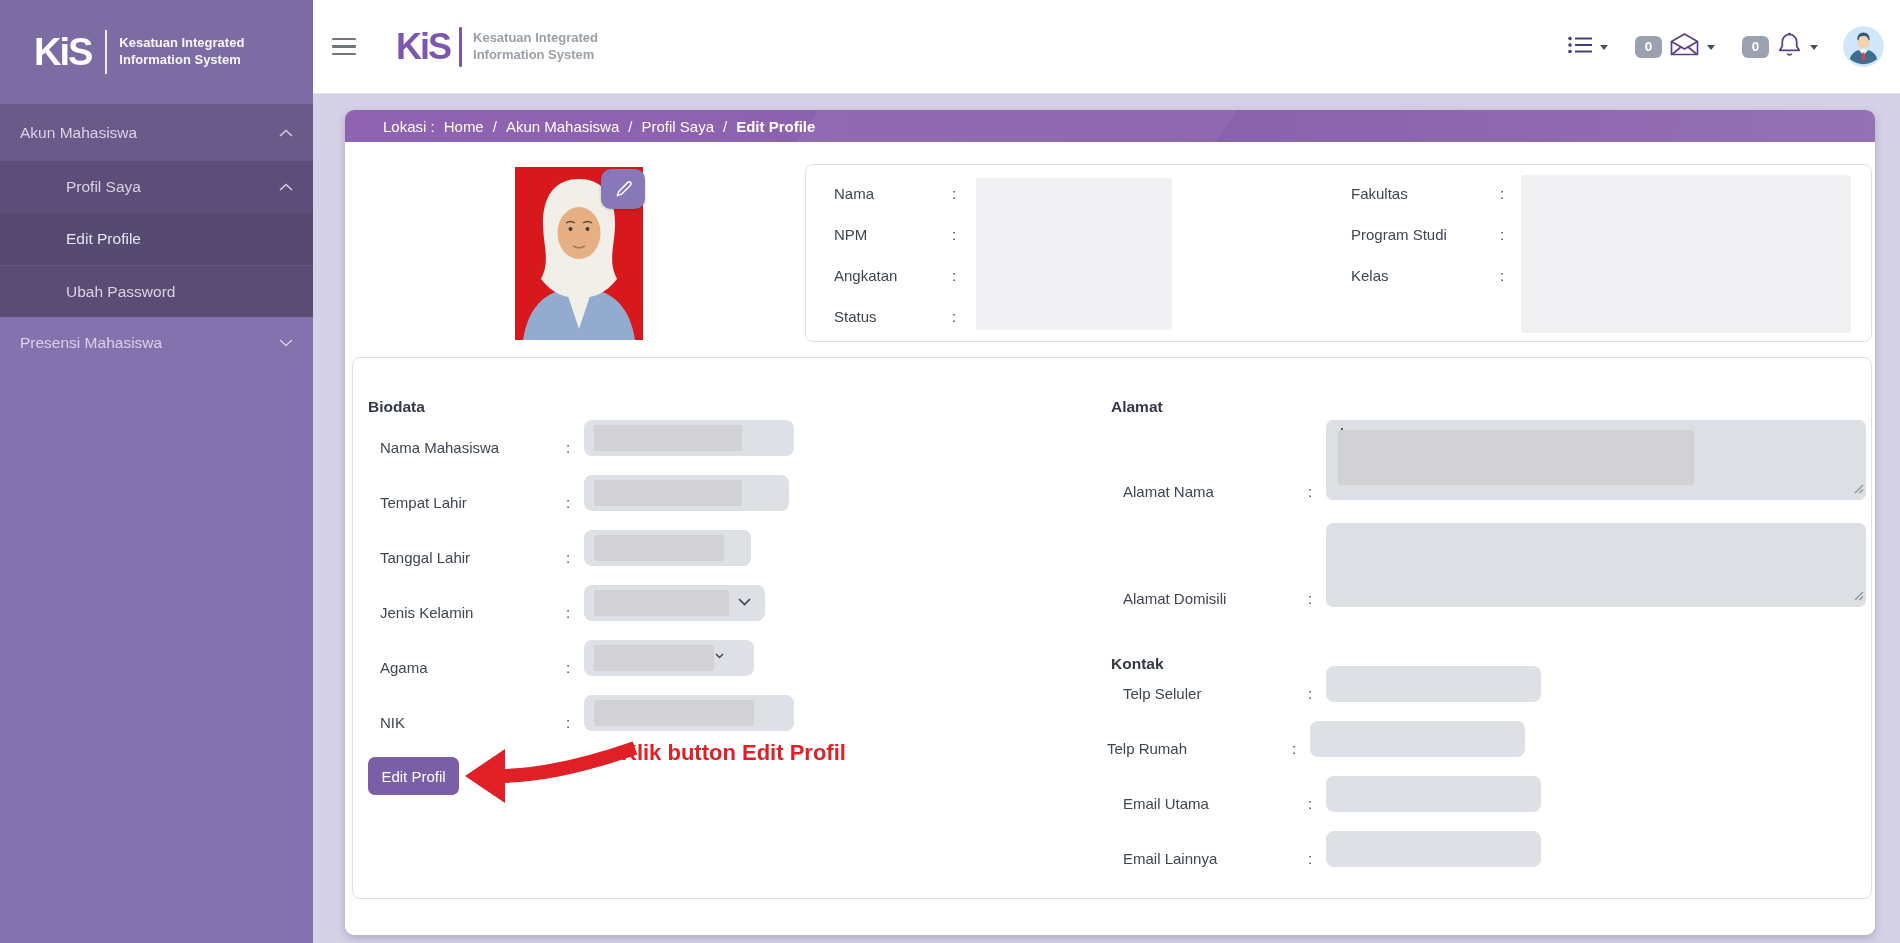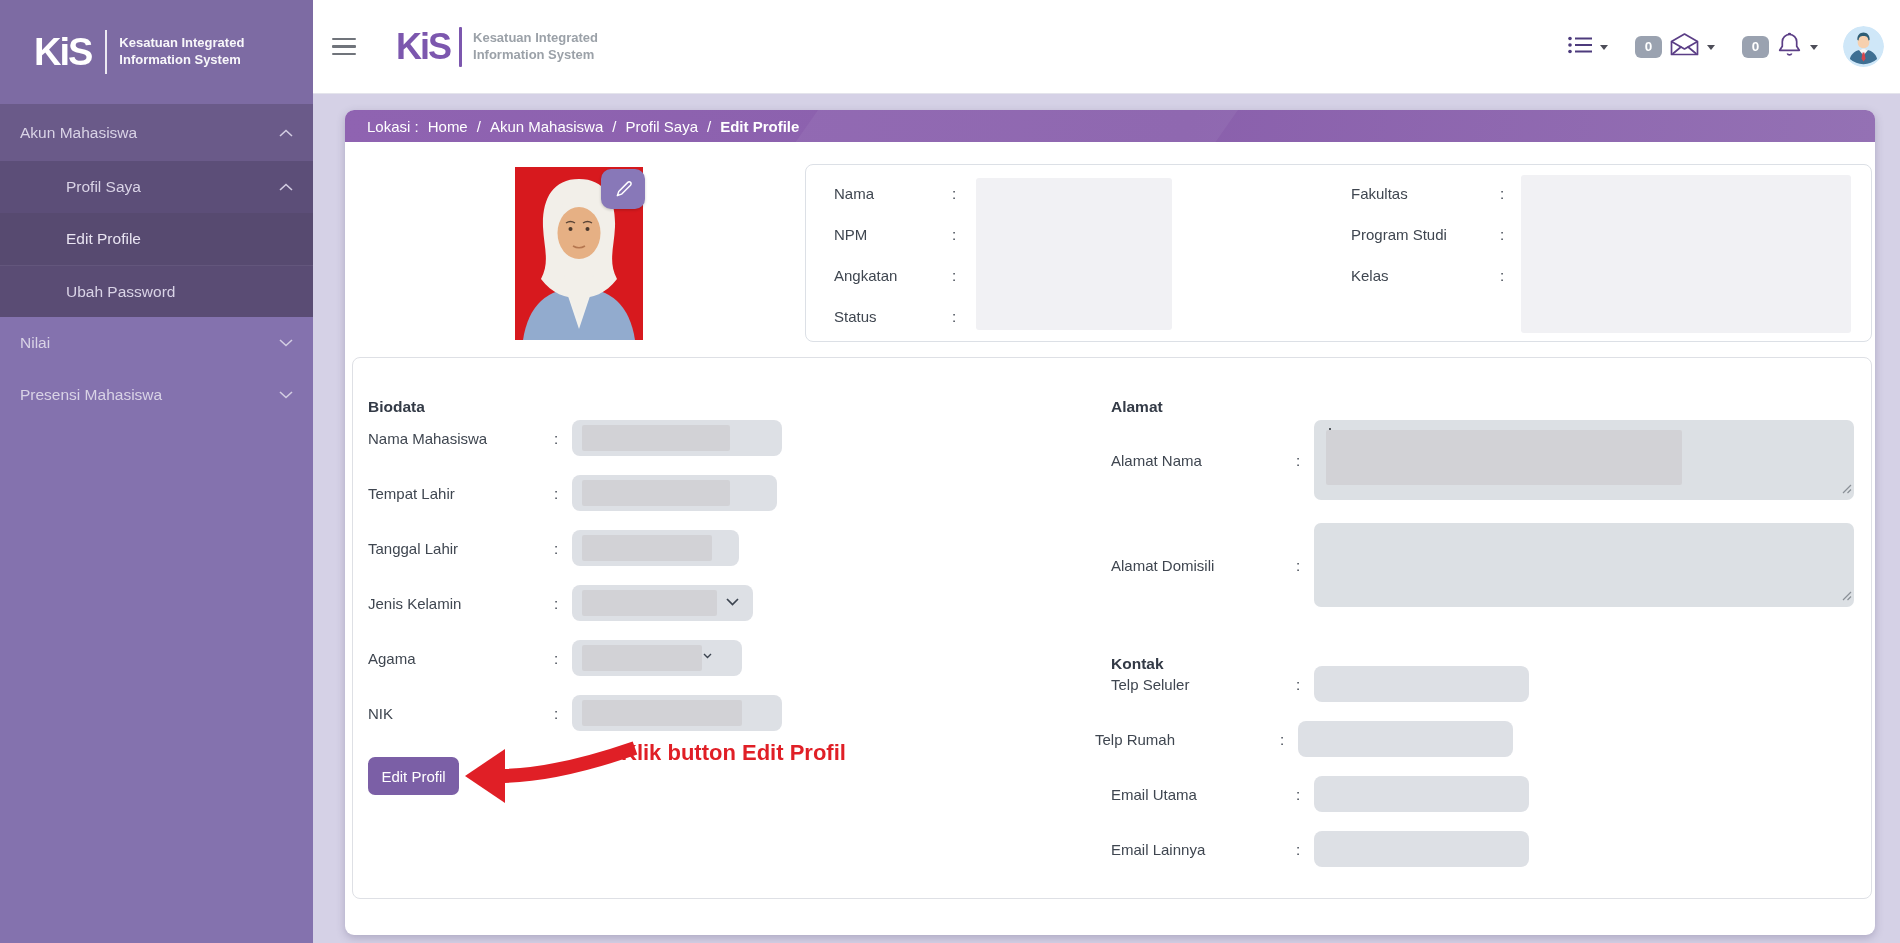--- a/index.html
+++ b/index.html
@@ -35,40 +35,40 @@
   .hicons { margin-left:auto; margin-right:16px; display:flex; align-items:center; gap:13px; }
   .igroup { display:flex; align-items:center; gap:7px; cursor:pointer; }
   .igroup.space { margin-left:14px; }
   .badge { min-width:27px; height:22px; background:#9aa2b0; border-radius:6px; color:#fff; font-size:13.5px; font-weight:700; display:flex; align-items:center; justify-content:center; padding:0 6px; }
   .caret { width:0; height:0; border-left:4.5px solid transparent; border-right:4.5px solid transparent; border-top:5.5px solid #4d4d58; margin-top:2px; }
   .avatar { width:41px; height:41px; border-radius:50%; overflow:hidden; margin-left:12px; cursor:pointer; }
 
   
   .main { position:absolute; left:313px; top:94px; width:1587px; height:849px; background:#d5d1e6; }
   .card { position:absolute; left:32px; top:16px; width:1530px; height:825px; background:#fff; border-radius:9px; box-shadow:0 3px 8px rgba(60,50,90,.25); }
-  .breadcrumb { height:32px; border-radius:9px 9px 0 0; background:linear-gradient(100deg,#8f63b1 0%,#8a60ac 55%,#9471b4 100%); display:flex; align-items:center; padding-left:22px; color:#fff; font-size:15px; position:relative; overflow:hidden; }
+  .breadcrumb { height:32px; border-radius:9px 9px 0 0; background:linear-gradient(100deg,#8f63b1 0%,#8a60ac 55%,#9471b4 100%); display:flex; align-items:center; padding-left:38px; color:#fff; font-size:15px; position:relative; overflow:hidden; }
   .breadcrumb:before { content:""; position:absolute; left:30%; top:-20px; width:420px; height:80px; background:rgba(255,255,255,.05); transform:skewX(-35deg); }
   .bc-piece { margin-right:9px; position:relative; z-index:1; }
   .bc-link { cursor:pointer; }
   .bc-last { font-weight:700; }
   .card-body { position:relative; height:793px; }
 
   
   .photo-wrap { position:absolute; left:170px; top:25px; width:128px; height:173px; }
   .photo-wrap svg { display:block; }
   .photo-edit-btn { position:absolute; left:86px; top:2px; width:44px; height:40px; background:#8878b8; border-radius:10px; display:flex; align-items:center; justify-content:center; cursor:pointer; box-shadow:0 1px 3px rgba(0,0,0,.2); }
   .info-panel { position:absolute; left:460px; top:22px; width:1067px; height:178px; border:1px solid #dce0e6; border-radius:8px; background:#fff; }
   .ilabel { position:absolute; font-size:15px; color:#3f4650; }
   .icolon { position:absolute; font-size:15px; color:#3f4650; }
   .iredact { position:absolute; background:#f1f1f4; border-radius:3px; }
 
   
   .form-card { position:absolute; left:7px; top:215px; width:1520px; height:542px; border:1px solid #dee0e5; border-radius:8px; background:#fff; }
   .sec-heading { position:absolute; font-size:15.5px; font-weight:700; color:#333a46;margin-top:16px; }
-  .field-row { position:absolute; display:flex; align-items:center; height:36px; }
+  .field-row { position:absolute; display:flex; align-items:flex-end; height:36px;margin-left:12px; }
   .flabel { font-size:15px; color:#3f4650; width:186px; }
   .flabel.narrow { width:185px; }
   .fcolon { font-size:15px; color:#3f4650; width:18px; }
   .control { position:relative; height:36px; background:#dde0e5; border-radius:8px; }
   .redact { position:absolute; left:10px; top:5px; height:26px; background:#d2d2d6; border-radius:2px; }
   .sel-chev { position:absolute; top:13px; display:flex; }
   .tarea { position:relative; background:#dce0e4; border-radius:7px; }
   .resize-h { position:absolute; right:2px; bottom:2px; }
   .frag { position:absolute; width:2px; height:12px; background:#555a60; }
   .edit-btn { position:absolute; left:15px; top:399px; width:91px; height:38px; background:#7b5fa6; border:none; border-radius:7px; color:#fff; font-size:15px; font-family:inherit; cursor:pointer; }
@@ -108,28 +108,20 @@
           </svg>
         </span>
     </div>
     <div class="nav-item row-editprofile">
       <span class="pad-sub">Edit Profile</span>
     </div>
     <div class="nav-item row-ubah">
       <span class="pad-sub">Ubah Password</span>
     </div>
     <div class="nav-item">
-      <span class="pad-top">Nilai</span>
-      <span class="chev">
-          <svg width="14" height="8" viewBox="0 0 14 8">
-            <polyline points="1,1 7,6.5 13,1" fill="none" stroke="#d3cde2" stroke-width="1.6"></polyline>
-          </svg>
-        </span>
-    </div>
-    <div class="nav-item">
       <span class="pad-top">Presensi Mahasiswa</span>
       <span class="chev">
           <svg width="14" height="8" viewBox="0 0 14 8">
             <polyline points="1,1 7,6.5 13,1" fill="none" stroke="#d3cde2" stroke-width="1.6"></polyline>
           </svg>
         </span>
     </div>
   </nav>
 </aside>
 

